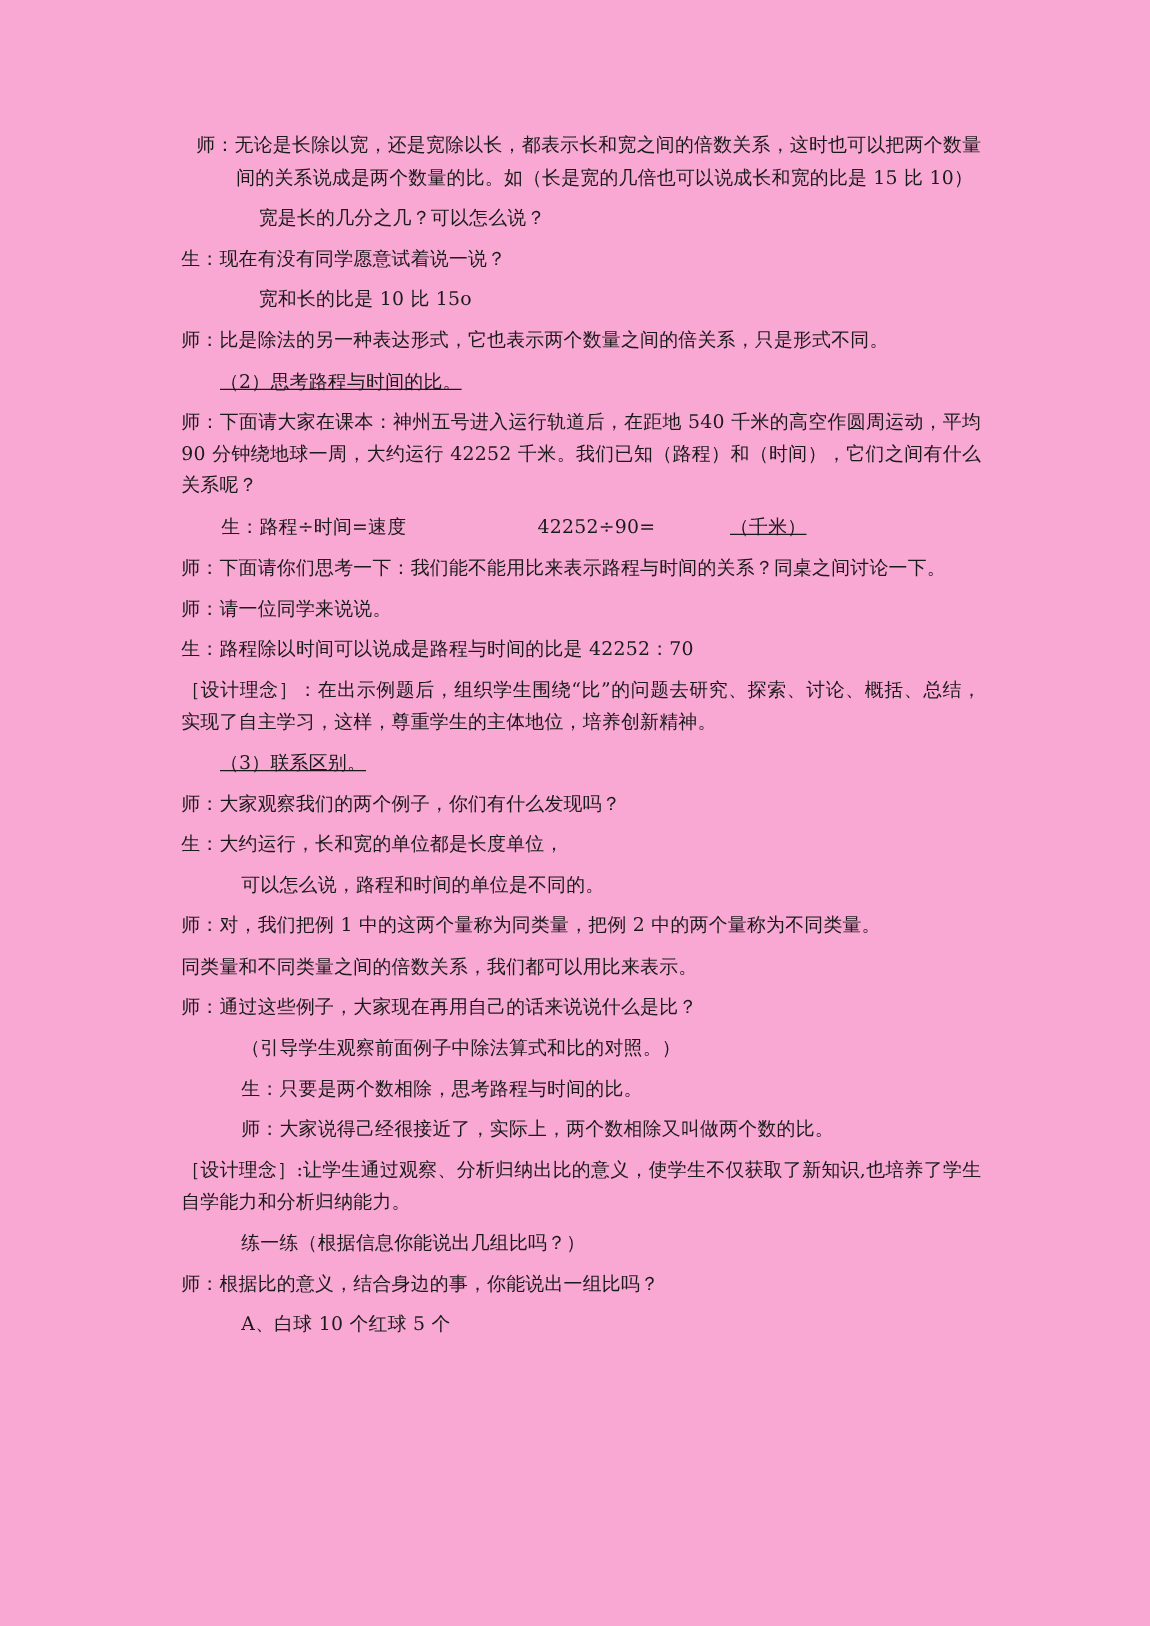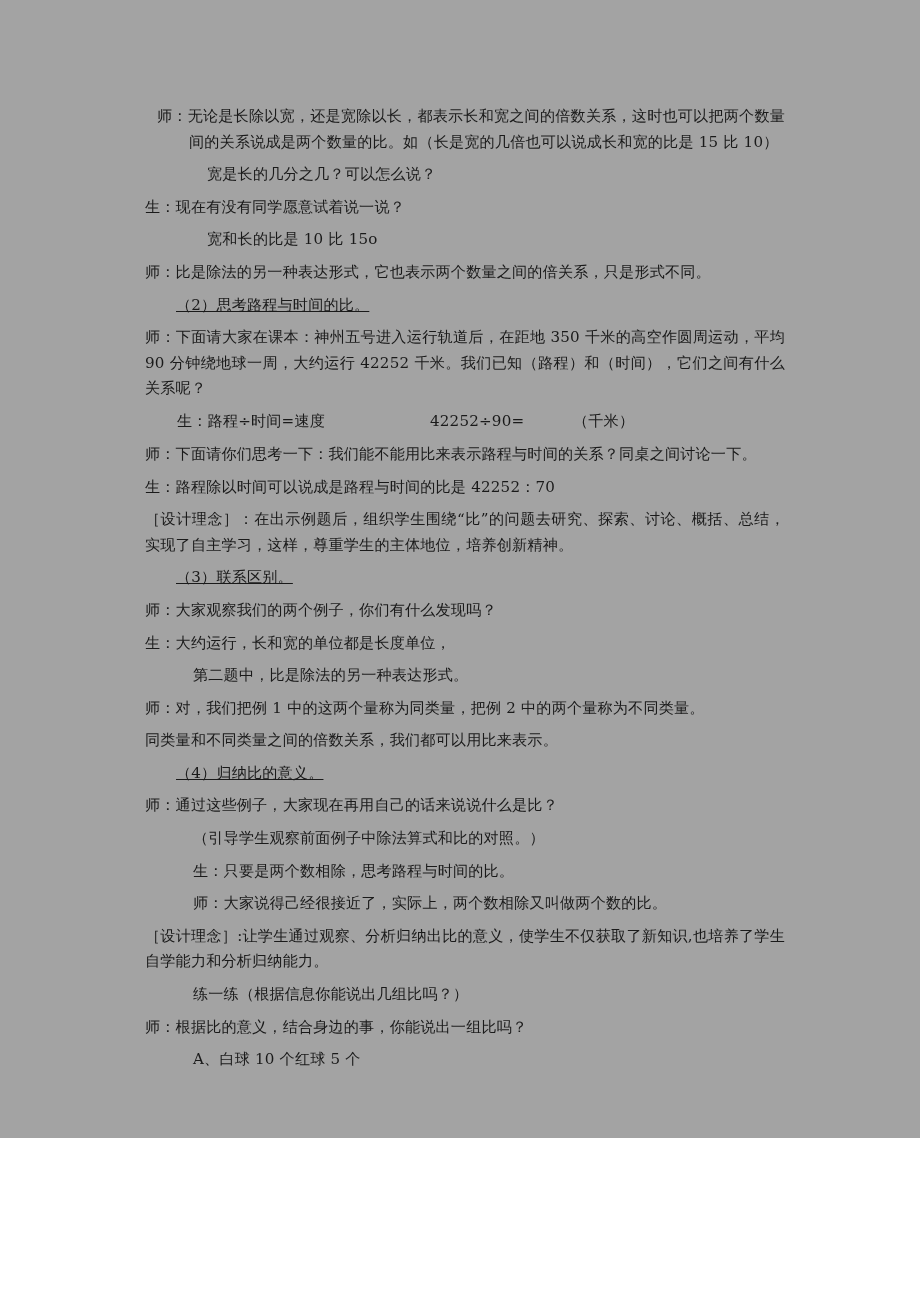--- a/index.html
+++ b/index.html
@@ -11,22 +11,22 @@
   body {
     width: 920px;
     height: 1301px;
     overflow: hidden;
     font-family: "DejaVu Serif", "Liberation Serif", serif;
     color: #1a1a1a;
   }
   .page {
     position: relative;
     width: 920px;
-    height: 1138px;
-    background: #a3a3a3;
+    height: 1301px;
+    background: #f9a8d4;
     box-sizing: border-box;
     padding: 104px 135px 0 145px;
   }
   .doc-body {
     font-size: 15.1px;
     line-height: 25.6px;
     text-align: justify;
     text-justify: inter-ideograph;
     letter-spacing: 0.2px;
   }
@@ -65,68 +65,68 @@
     white-space: nowrap;
   }
   .eq-col {
     position: absolute;
     top: 0;
     white-space: nowrap;
     margin-left: 32px;
   }
   .eq-col.c1 { left: 0px; }
   .eq-col.c2 { left: 253px; }
-  .eq-col.c3 { left: 396px; }
+  .eq-col.c3 { left: 407px; text-decoration: underline; }
 </style>
 </head>
 <body>
 
 <div class="page">
   <div class="doc-body">
 
     <p class="para hang">师：无论是长除以宽，还是宽除以长，都表示长和宽之间的倍数关系，这时也可以把两个数量间的关系说成是两个数量的比。如（长是宽的几倍也可以说成长和宽的比是 15 比 10）</p>
 
     <p class="para indent3">宽是长的几分之几？可以怎么说？</p>
 
     <p class="para flush">生：现在有没有同学愿意试着说一说？</p>
 
     <p class="para indent3">宽和长的比是 10 比 15o</p>
 
     <p class="para flush">师：比是除法的另一种表达形式，它也表示两个数量之间的倍关系，只是形式不同。</p>
 
     <p class="para indent1">（2）思考路程与时间的比。</p>
 
-    <p class="para flush">师：下面请大家在课本：神州五号进入运行轨道后，在距地 350 千米的高空作圆周运动，平均 90 分钟绕地球一周，大约运行 42252 千米。我们已知（路程）和（时间），它们之间有什么关系呢？</p>
+    <p class="para flush">师：下面请大家在课本：神州五号进入运行轨道后，在距地 540 千米的高空作圆周运动，平均 90 分钟绕地球一周，大约运行 42252 千米。我们已知（路程）和（时间），它们之间有什么关系呢？</p>
 
     <div class="eq-row">
       <span class="eq-col c1">生：路程÷时间=速度</span>
       <span class="eq-col c2">42252÷90=</span>
       <span class="eq-col c3">（千米）</span>
     </div>
 
     <p class="para flush">师：下面请你们思考一下：我们能不能用比来表示路程与时间的关系？同桌之间讨论一下。</p>
 
+    <p class="para flush">师：请一位同学来说说。</p>
 
     <p class="para flush">生：路程除以时间可以说成是路程与时间的比是 42252：70</p>
 
     <p class="para flush">［设计理念］：在出示例题后，组织学生围绕“比”的问题去研究、探索、讨论、概括、总结，实现了自主学习，这样，尊重学生的主体地位，培养创新精神。</p>
 
     <p class="para indent1">（3）联系区别。</p>
 
     <p class="para flush">师：大家观察我们的两个例子，你们有什么发现吗？</p>
 
     <p class="para flush">生：大约运行，长和宽的单位都是长度单位，</p>
 
-    <p class="para indent2">第二题中，比是除法的另一种表达形式。</p>
+    <p class="para indent2">可以怎么说，路程和时间的单位是不同的。</p>
 
     <p class="para flush">师：对，我们把例 1 中的这两个量称为同类量，把例 2 中的两个量称为不同类量。</p>
 
     <p class="para flush">同类量和不同类量之间的倍数关系，我们都可以用比来表示。</p>
 
-    <p class="para indent1">（4）归纳比的意义。</p>
 
     <p class="para flush">师：通过这些例子，大家现在再用自己的话来说说什么是比？</p>
 
     <p class="para indent2">（引导学生观察前面例子中除法算式和比的对照。）</p>
 
     <p class="para indent2">生：只要是两个数相除，思考路程与时间的比。</p>
 
     <p class="para indent2">师：大家说得己经很接近了，实际上，两个数相除又叫做两个数的比。</p>
 
     <p class="para flush">［设计理念］:让学生通过观察、分析归纳出比的意义，使学生不仅获取了新知识,也培养了学生自学能力和分析归纳能力。</p>

